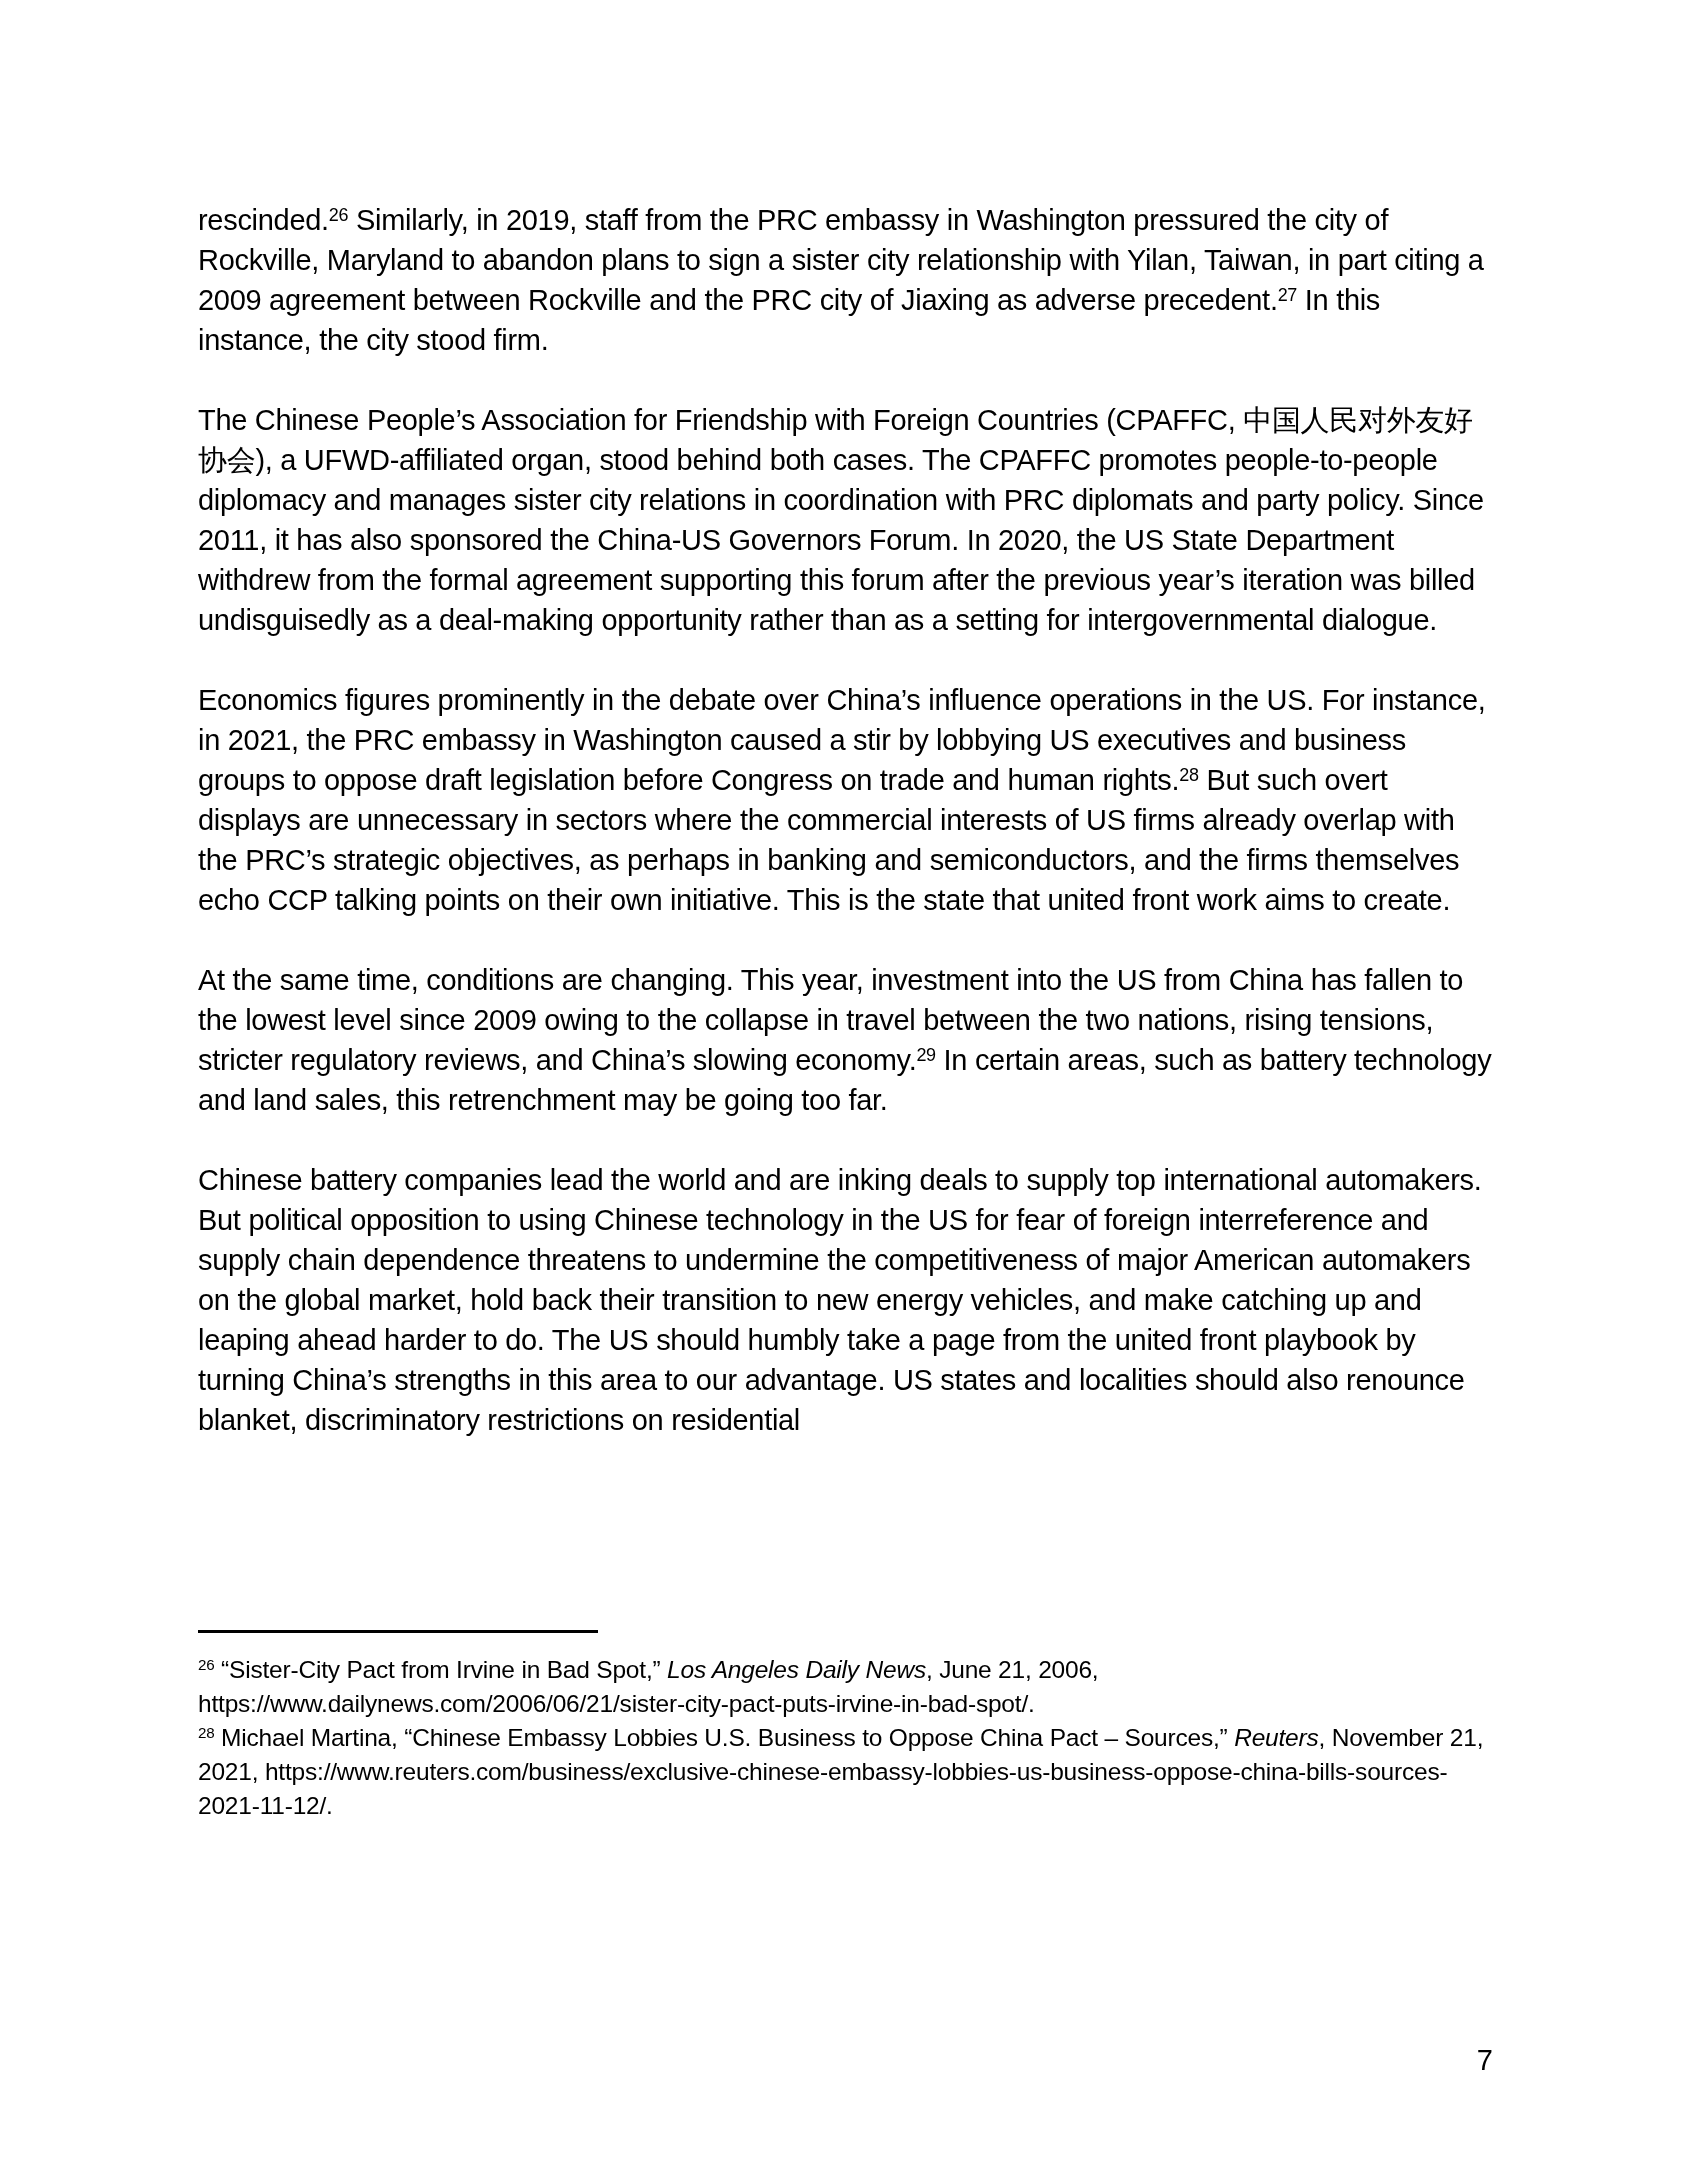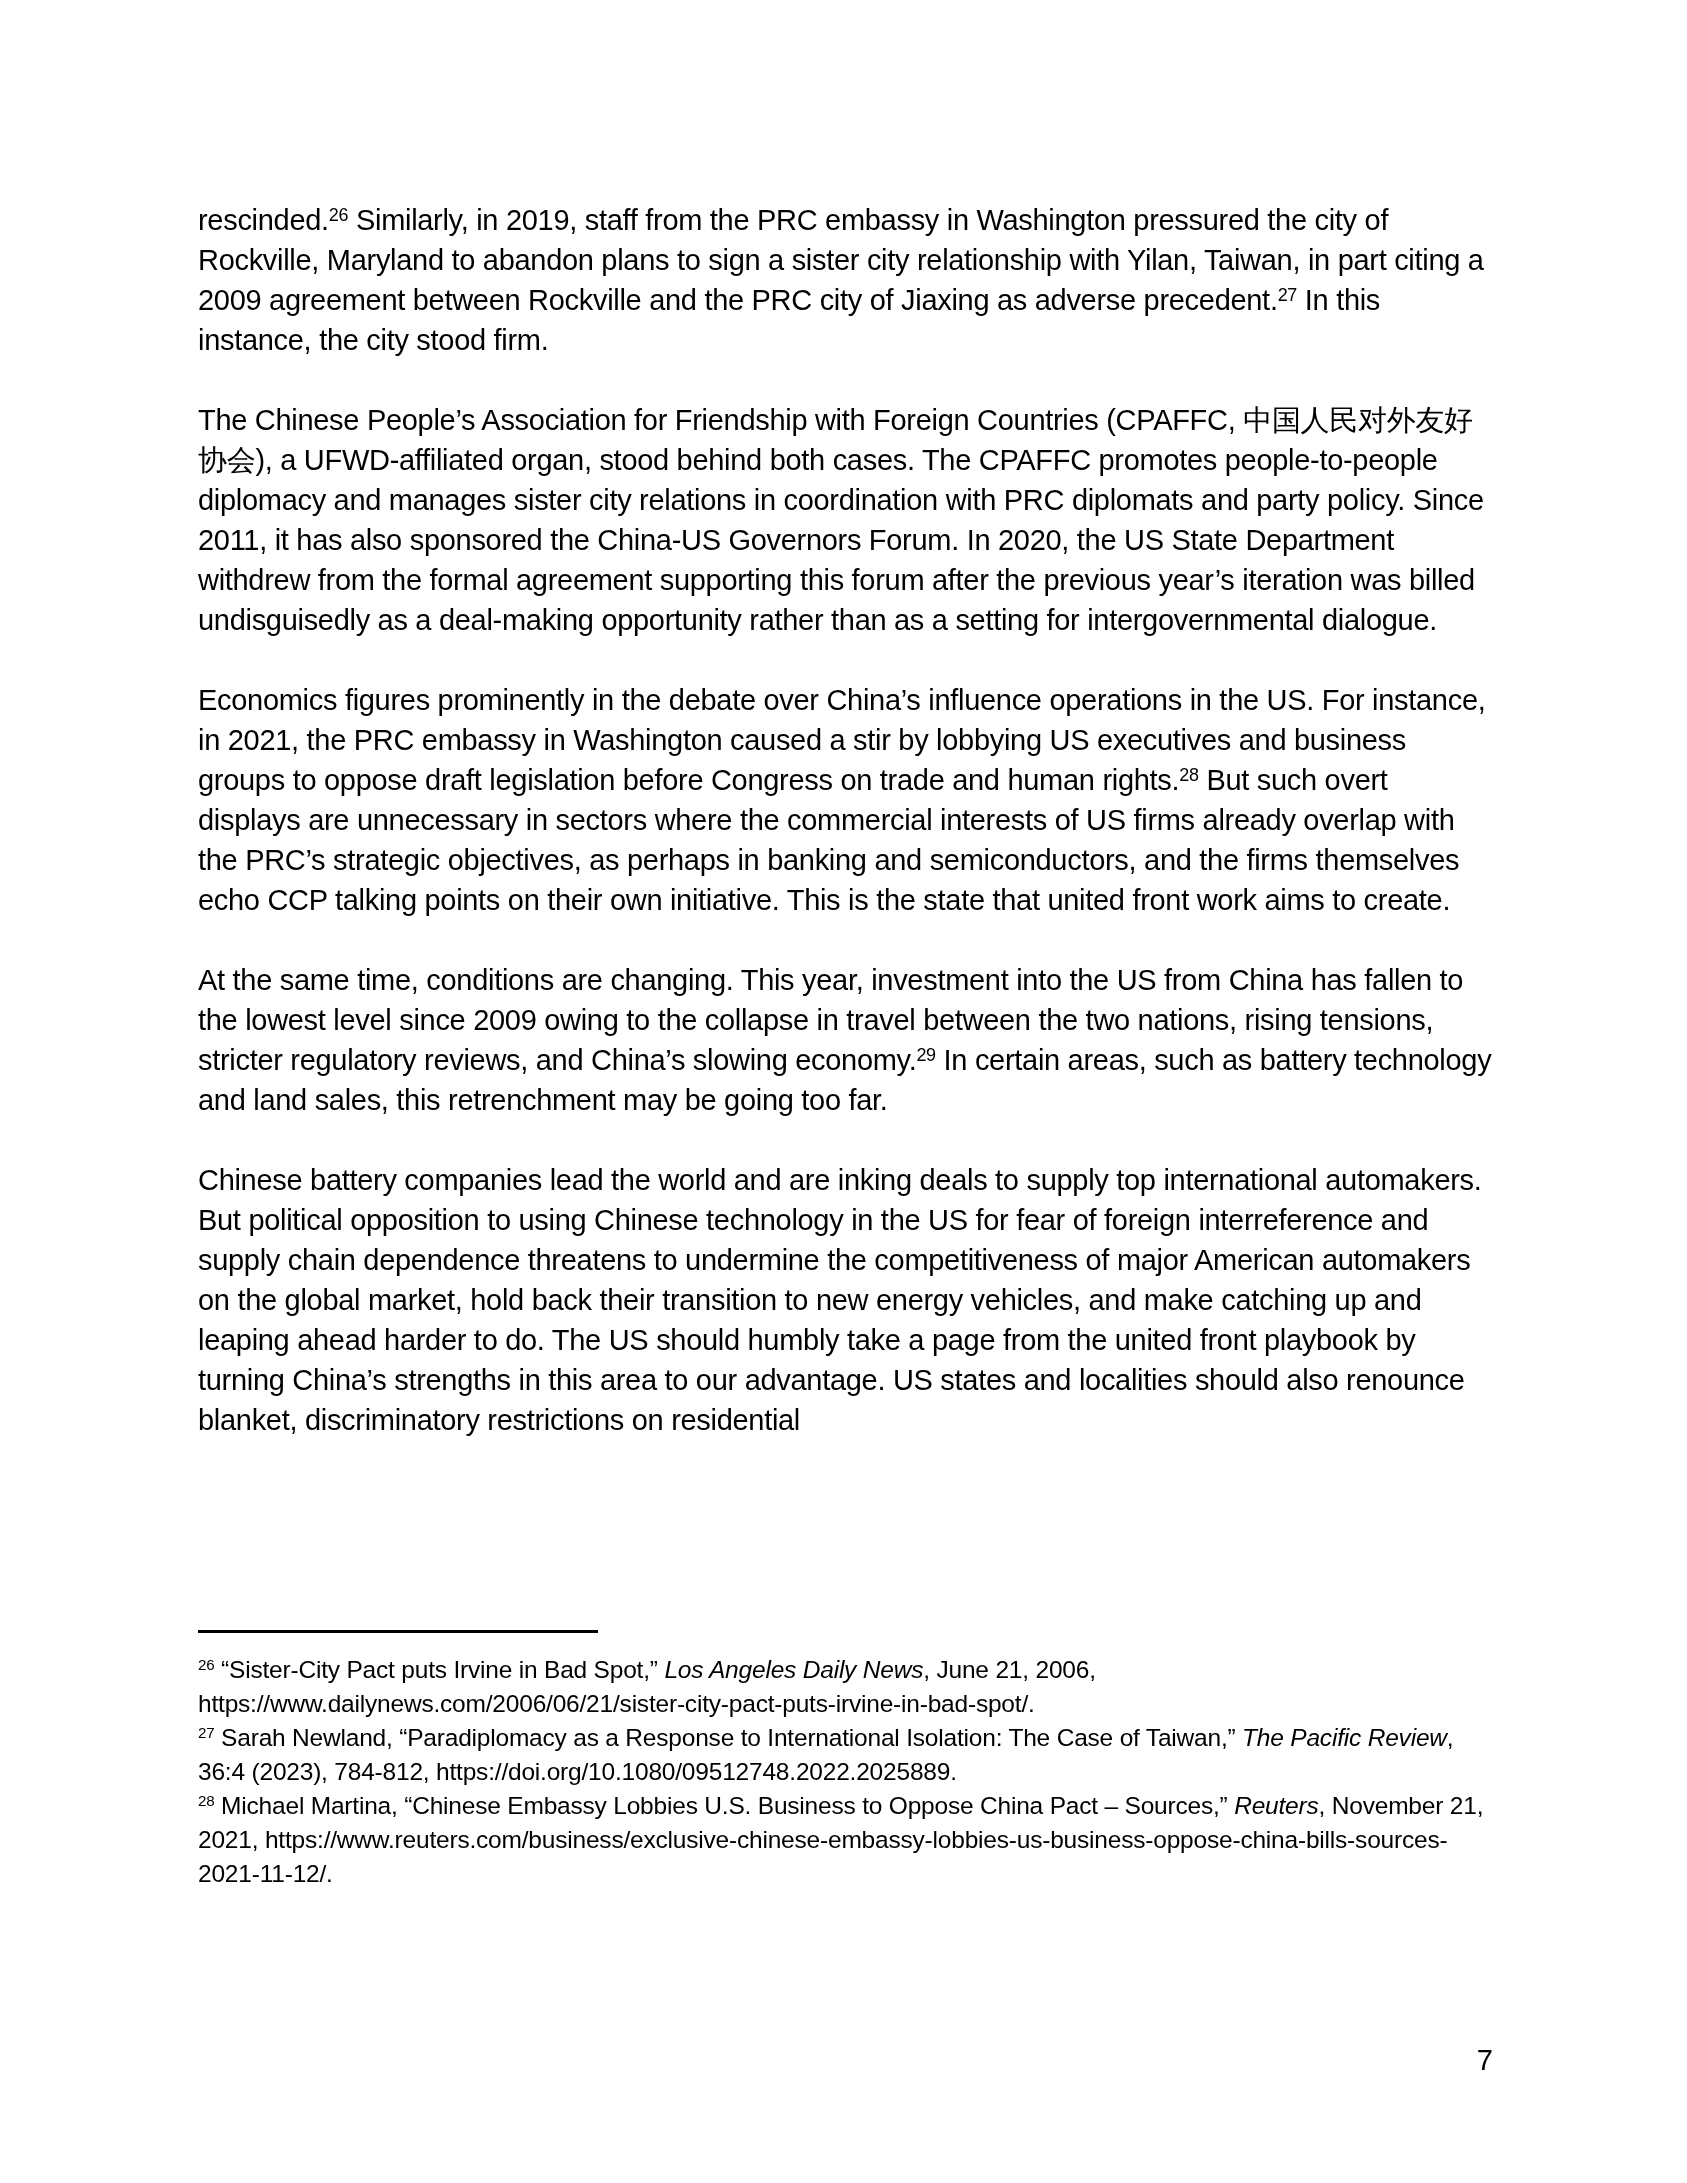--- a/index.html
+++ b/index.html
@@ -76,22 +76,21 @@
       <p><span>rescinded.</span><sup class="fn-ref">26</sup><span> Similarly, in 2019, staff from the PRC embassy in Washington pressured the city of Rockville, Maryland to abandon plans to sign a sister city relationship with Yilan, Taiwan, in part citing a 2009 agreement between Rockville and the PRC city of Jiaxing as adverse precedent.</span><sup class="fn-ref">27</sup><span> In this instance, the city stood firm.</span></p>
       <p><span>The Chinese People’s Association for Friendship with Foreign Countries (CPAFFC, 中国人民对外友好协会), a UFWD-affiliated organ, stood behind both cases. The CPAFFC promotes people-to-people diplomacy and manages sister city relations in coordination with PRC diplomats and party policy. Since 2011, it has also sponsored the China-US Governors Forum. In 2020, the US State Department withdrew from the formal agreement supporting this forum after the previous year’s iteration was billed undisguisedly as a deal-making opportunity rather than as a setting for intergovernmental dialogue.</span></p>
       <p><span>Economics figures prominently in the debate over China’s influence operations in the US. For instance, in 2021, the PRC embassy in Washington caused a stir by lobbying US executives and business groups to oppose draft legislation before Congress on trade and human rights.</span><sup class="fn-ref">28</sup><span> But such overt displays are unnecessary in sectors where the commercial interests of US firms already overlap with the PRC’s strategic objectives, as perhaps in banking and semiconductors, and the firms themselves echo CCP talking points on their own initiative. This is the state that united front work aims to create.</span></p>
       <p><span>At the same time, conditions are changing. This year, investment into the US from China has fallen to the lowest level since 2009 owing to the collapse in travel between the two nations, rising tensions, stricter regulatory reviews, and China’s slowing economy.</span><sup class="fn-ref">29</sup><span> In certain areas, such as battery technology and land sales, this retrenchment may be going too far.</span></p>
       <p><span>Chinese battery companies lead the world and are inking deals to supply top international automakers. But political opposition to using Chinese technology in the US for fear of foreign interreference and supply chain dependence threatens to undermine the competitiveness of major American automakers on the global market, hold back their transition to new energy vehicles, and make catching up and leaping ahead harder to do. The US should humbly take a page from the united front playbook by turning China’s strengths in this area to our advantage. US states and localities should also renounce blanket, discriminatory restrictions on residential</span></p>
     </div>
 
   <div class="footnotes">
     <div class="footnote-separator"></div>
     <div>
-        <p><sup class="fn-ref">26</sup><span> “Sister-City Pact puts Irvine in Bad Spot,” </span><em>Los Angeles Daily News</em><span>, June 21, 2006, https://www.dailynews.com/2006/06/21/sister-city-pact-puts-irvine-in-bad-spot/.</span></p>
-        <p><sup class="fn-ref">27</sup><span> Sarah Newland, “Paradiplomacy as a Response to International Isolation: The Case of Taiwan,” </span><em>The Pacific Review</em><span>, 36:4 (2023), 784-812, https://doi.org/10.1080/09512748.2022.2025889.</span></p>
+        <p><sup class="fn-ref">26</sup><span> “Sister-City Pact from Irvine in Bad Spot,” </span><em>Los Angeles Daily News</em><span>, June 21, 2006, https://www.dailynews.com/2006/06/21/sister-city-pact-puts-irvine-in-bad-spot/.</span></p>
         <p><sup class="fn-ref">28</sup><span> Michael Martina, “Chinese Embassy Lobbies U.S. Business to Oppose China Pact – Sources,” </span><em>Reuters</em><span>, November 21, 2021, https://www.reuters.com/business/exclusive-chinese-embassy-lobbies-us-business-oppose-china-bills-sources-2021-11-12/.</span></p>
       </div>
   </div>
 
   <div class="page-number">7</div>
 
 </div>
 
 
 </body></html>

